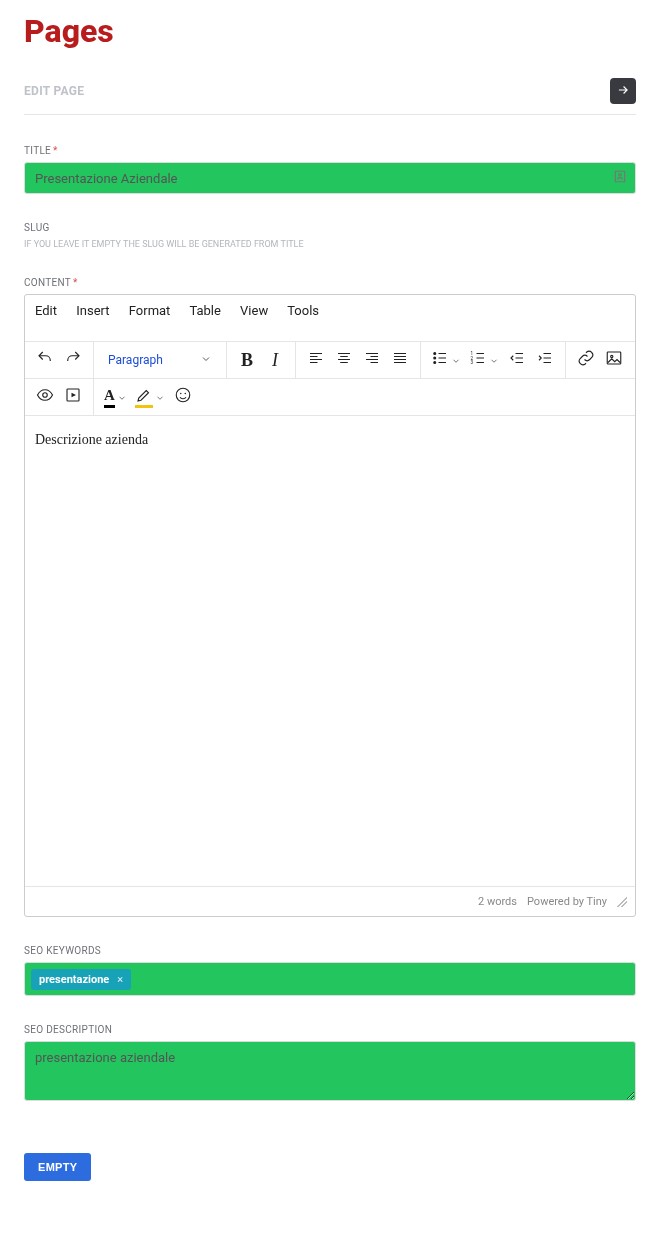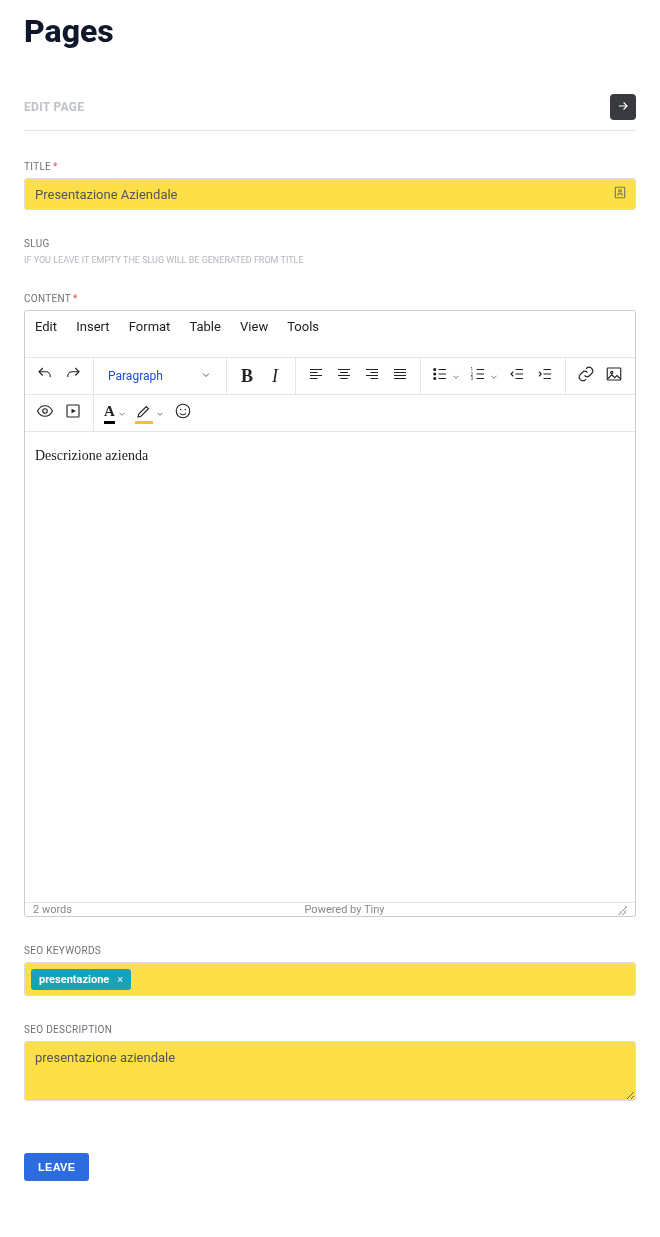--- a/index.html
+++ b/index.html
@@ -6,22 +6,22 @@
   body {
     font-family: -apple-system, BlinkMacSystemFont, "Segoe UI", Roboto, Helvetica, Arial, sans-serif;
     background: #fff;
     color: #333;
     padding: 12px 24px 40px 24px;
     width: 660px;
   }
   h1.page-title {
     font-size: 32px;
     font-weight: 800;
-    color: #0f172a;
-    margin-bottom: 44px;
+    color: #b91c1c;
+    margin-bottom: 28px;
   }
   .section-header {
     display: flex;
     justify-content: space-between;
     align-items: center;
     padding-bottom: 10px;
     border-bottom: 1px solid #e5e5e5;
     margin-bottom: 30px;
     gap: 28px;
   }
@@ -59,21 +59,21 @@
     margin-top: 4px;
     margin-bottom: 6px;
   }
   .text-input, .textarea-input, .tag-input-wrap {
     width: 100%;
     border: 1px solid #dcdcdc;
     border-radius: 3px;
     padding: 8px 10px;
     font-size: 13px;
     color: #555;
-    background: #fde047;
+    background: #22c55e;
     font-family: inherit;
   }
   .text-input { height: 32px; position: relative; }
   .text-input input {
     border: none; outline: none; width: calc(100% - 24px);
     font-size: 13px; color: #555; font-family: inherit;
     background: transparent;
   }
   .input-icon {
     position: absolute; right: 8px; top: 50%; transform: translateY(-50%);
@@ -131,25 +131,25 @@
 
   .editor-content {
     min-height: 470px;
     padding: 16px 10px;
     font-family: Georgia, 'Times New Roman', serif;
     font-size: 14px;
     color: #222;
   }
   .editor-status {
     border-top: 1px solid #e5e5e5;
-    padding: 0 8px;
+    padding: 8px 8px;
     font-size: 11px;
     color: #888;
     display: flex;
-    justify-content: space-between;
+    justify-content: flex-end;
     gap: 10px;
     align-items: center;
   }
   .resize-handle {
     width: 10px; height: 10px;
     background: linear-gradient(135deg, transparent 50%, #bbb 50%, #bbb 60%, transparent 60%, transparent 70%, #bbb 70%, #bbb 80%, transparent 80%);
   }
 
   
   .tag-input-wrap {
@@ -411,16 +411,16 @@
   </div>
 </div>
 
 
 <div class="field-block">
   <label class="field-label">SEO DESCRIPTION</label>
   <textarea class="textarea-input" style="">presentazione aziendale</textarea>
 </div>
 
 
-<button class="save-btn">LEAVE</button>
+<button class="save-btn">EMPTY</button>
 
 
 
 
 </body></html>

